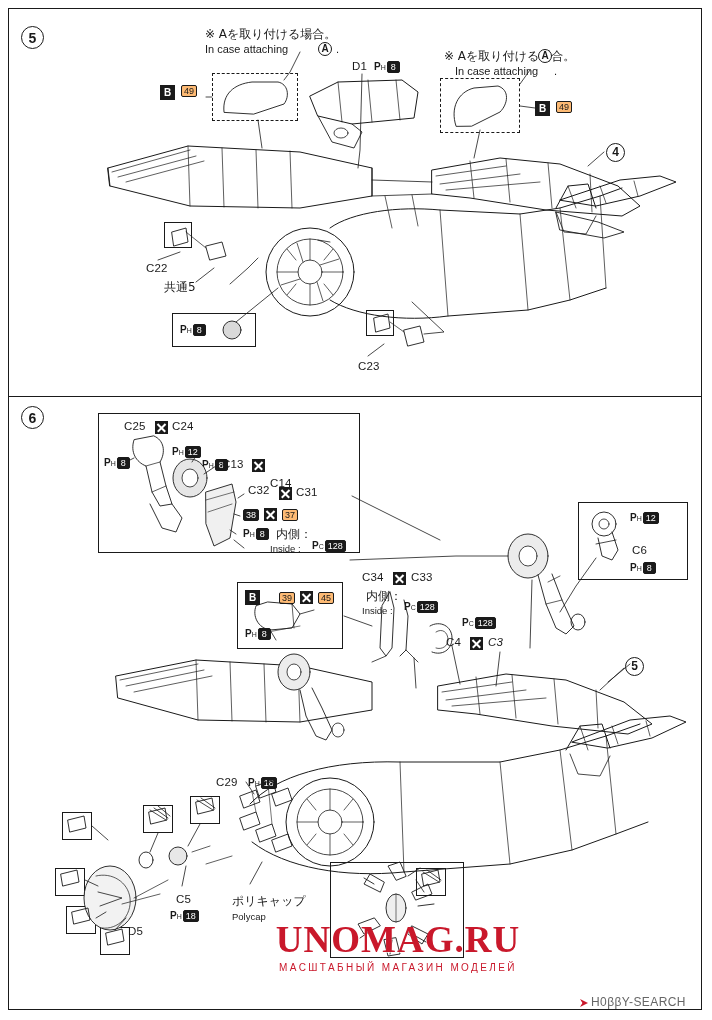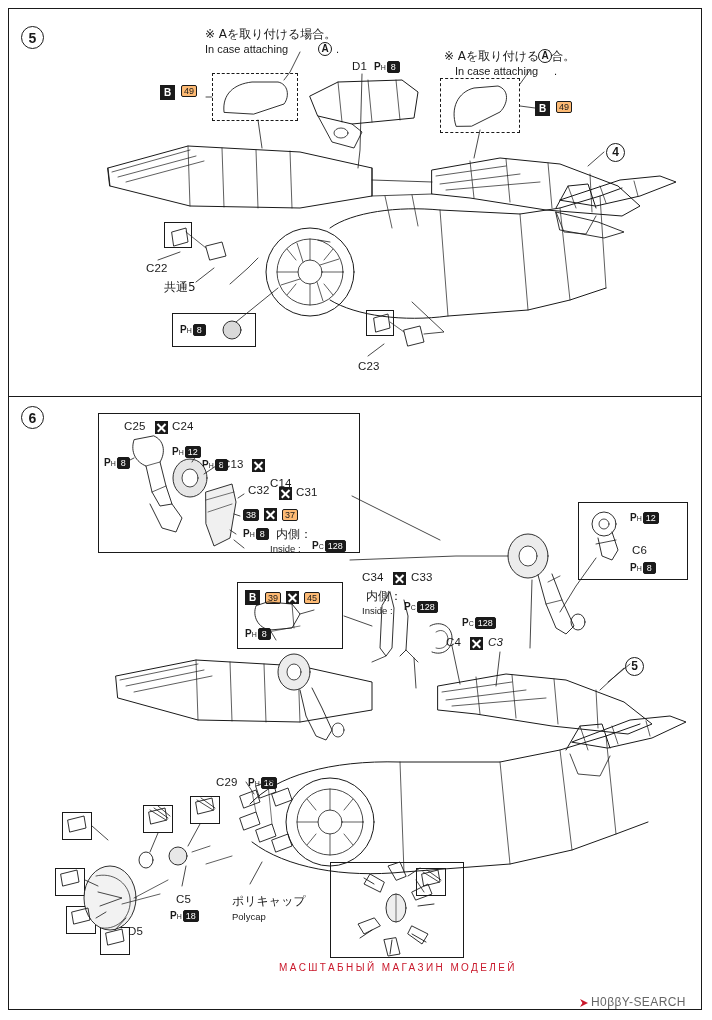--- a/index.html
+++ b/index.html
@@ -304,21 +304,21 @@
   </div>
   <div class="part" style="left:632px; top:544px;">C6</div>
   <div class="chip" style="left:630px; top:562px;">
     <span class="pfx"><span class="big">P</span><span class="sub">H</span></span>
     <span class="chipbox dark">8</span>
   </div>
 
   <div class="solidbox" style="left:237px; top:582px; width:106px; height:67px;"></div>
   <div class="chip" style="left:245px; top:590px;">
     <span class="boxlabel" style="position:static; display:inline-block;">B</span>
-    <span class="chipbox" style="margin-left:4px;">39</span>
+    <span class="chipbox" style="margin-left:18px;">39</span>
     <span class="xmark" style="margin:0 4px;"></span>
     <span class="chipbox">45</span>
   </div>
   <div class="chip" style="left:245px; top:628px;">
     <span class="pfx"><span class="big">P</span><span class="sub">H</span></span>
     <span class="chipbox dark">8</span>
   </div>
 
   <div class="part" style="left:362px; top:571px;">C34</div>
   <span class="xmark" style="position:absolute; left:393px; top:572px;"></span>
@@ -580,16 +580,17 @@
         <path d="M422 874 L438 870 L440 882 L424 886 Z"></path>
       </g>
       <g stroke-width="0.8">
         <path d="M150 810 L166 820 M154 808 L168 818 M158 806 L170 816"></path>
         <path d="M197 800 L213 810 M201 798 L215 808"></path>
         <path d="M423 872 L439 882 M427 870 L441 880"></path>
       </g>
     </g>
   </svg>
 
+  <div class="wm-main">UNOMAG.RU</div>
   <div class="wm-sub">МАСШТАБНЫЙ МАГАЗИН МОДЕЛЕЙ</div>
   <div class="hs"><span class="mark"></span><span>H0ββY-SEARCH</span></div>
 
 </div>
 
 </body></html>

